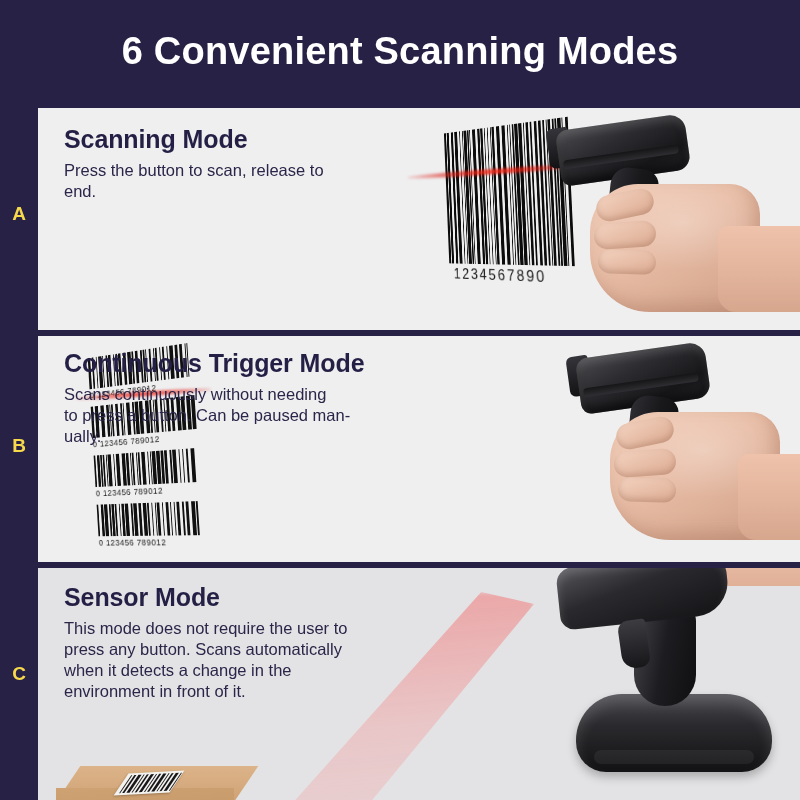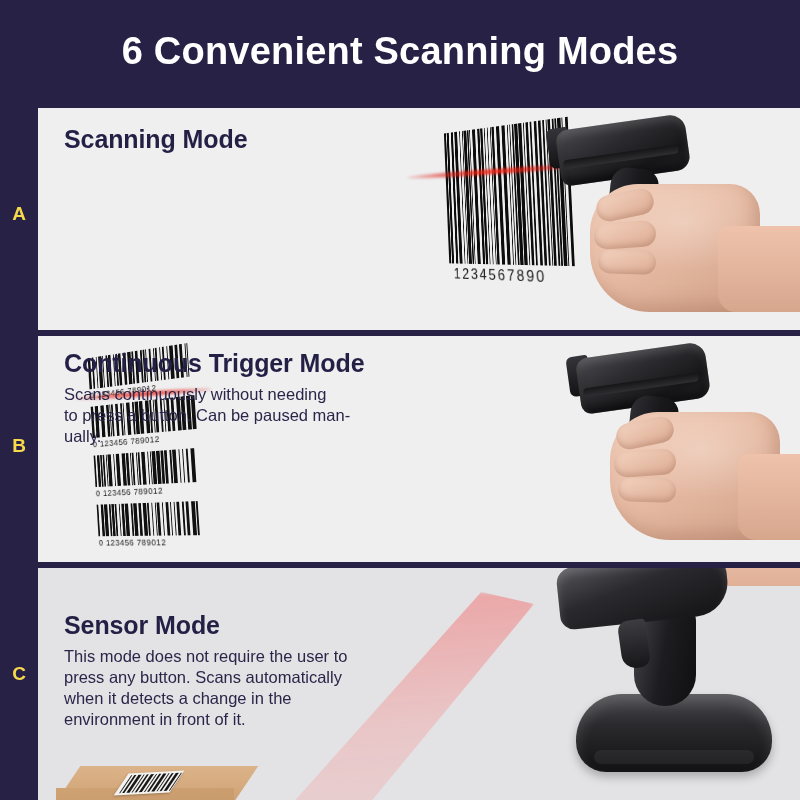--- a/index.html
+++ b/index.html
@@ -53,21 +53,21 @@
     font-family:"Liberation Sans", sans-serif;
     letter-spacing:-.1px;white-space:nowrap;
   }
   .body{
     color:#2b2649;font-size:16.5px;line-height:21px;
     font-family:"Liberation Sans", sans-serif;
     margin-top:8px;white-space:pre-line;
   }
   .txt-a{top:18px;}
   .txt-b{top:14px;}
-  .txt-c{top:16px;margin-top:28px;}
+  .txt-c{top:16px;}
 
   
   .art{position:absolute;top:0;left:0;width:100%;height:100%;pointer-events:none;}
 
   
   .bcA{
     position:absolute;left:375px;top:8px;width:160px;height:150px;
     transform:perspective(420px) rotateY(-24deg) rotate(-3deg);
     transform-origin:right center;
   }
@@ -278,20 +278,22 @@
           <div class="hand"></div>
           <div class="finger" style="left:38px;top:70px;width:58px;height:26px;transform:rotate(-12deg);"></div>
           <div class="finger" style="left:36px;top:100px;width:62px;height:26px;transform:rotate(-4deg);"></div>
           <div class="finger" style="left:40px;top:128px;width:58px;height:24px;transform:rotate(2deg);"></div>
           <div class="wrist" style="left:160px;top:104px;"></div>
         </div>
       </div>
 
       <div class="txt txt-a">
         <div class="heading">Scanning Mode</div>
+        <div class="body">Press the button to scan, release to
+end.</div>
       </div>
 
     </div>
   </div>
 
   <div class="panel panel-b">
     <div class="panel-inner">
 
       <div class="art">
         <div class="bcStack" id="stackB">

